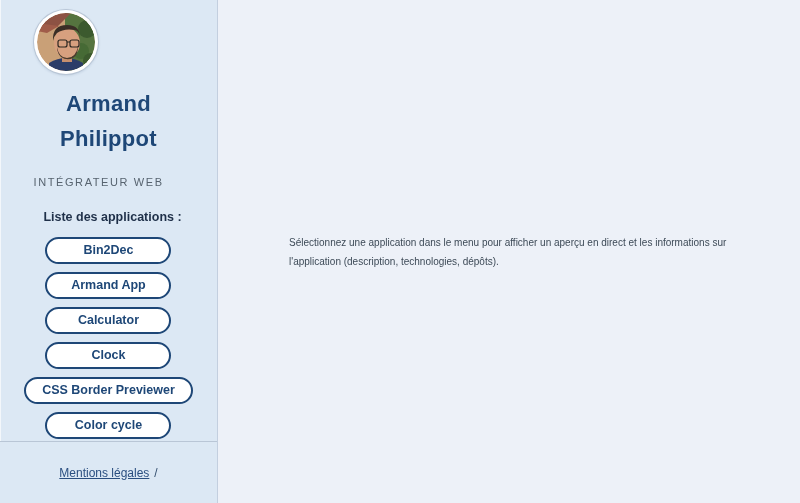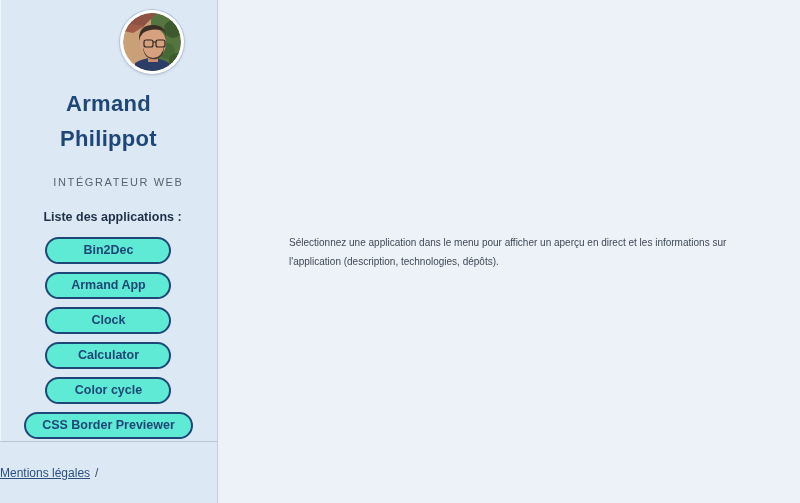--- a/index.html
+++ b/index.html
@@ -18,21 +18,21 @@
     background: #dce8f4;
     border-right: 1px solid #c3cfdf;
     box-shadow: 1px 0 0 #f3f7fb inset;
     display: flex;
     flex-direction: column;
     align-items: center;
   }
   .profile {
     display: flex;
     flex-direction: column;
-    align-items: flex-end;
+    align-items: flex-start;
     padding-top: 10px;
     flex-shrink: 0;
   }
   .avatar-wrap {
     width: 64px;
     height: 64px;
     border-radius: 50%;
     background: #ffffff;
     padding: 3px;
     box-shadow: 0 0 0 1px #b9c6d6, 0 1px 3px rgba(40,70,110,.25);
@@ -78,40 +78,40 @@
     align-items: center;
   }
   .app-button {
     display: block;
     min-width: 126px;
     height: 27px;
     padding: 0 16px;
     margin-bottom: 8px;
     border: 2px solid #1e4777;
     border-radius: 14px;
-    background: #5eead4;
+    background: #ffffff;
     color: #1e4777;
     font-family: inherit;
     font-size: 12.5px;
     font-weight: bold;
     line-height: 23px;
     text-align: center;
     cursor: pointer;
     white-space: nowrap;
   }
 
   
   .sidebar-footer {
     flex-shrink: 0;
     width: 100%;
     height: 62px;
     border-top: 1px solid #b9c6d6;
     display: flex;
     flex-direction: column;
-    align-items: flex-start;
+    align-items: center;
     justify-content: center;
     gap: 4px;
     font-size: 12px;
     color: #35506f;
     background: #dce8f4;
   }
   .footer-line { display: flex; align-items: baseline; gap: 5px; }
   .footer-link {
     color: #2b4f80;
     text-decoration: underline;
@@ -174,24 +174,24 @@
     </div>
     <h1 class="profile-name">Armand Philippot</h1>
     <p class="job-title">INTÉGRATEUR WEB</p>
   </div>
 
   <nav class="apps-nav">
     <p class="apps-label">Liste des applications :</p>
     <div class="apps-list">
       <button class="app-button">Bin2Dec</button>
       <button class="app-button">Armand App</button>
+      <button class="app-button">Calculator</button>
       <button class="app-button">Clock</button>
-      <button class="app-button">Calculator</button>
+      <button class="app-button">CSS Border Previewer</button>
       <button class="app-button">Color cycle</button>
-      <button class="app-button">CSS Border Previewer</button>
       <button class="app-button"></button>
     </div>
   </nav>
 
   <footer class="sidebar-footer">
     <div class="footer-line">
       <a class="footer-link">Mentions légales</a>
       <span>/</span>
     </div>
   </footer>

